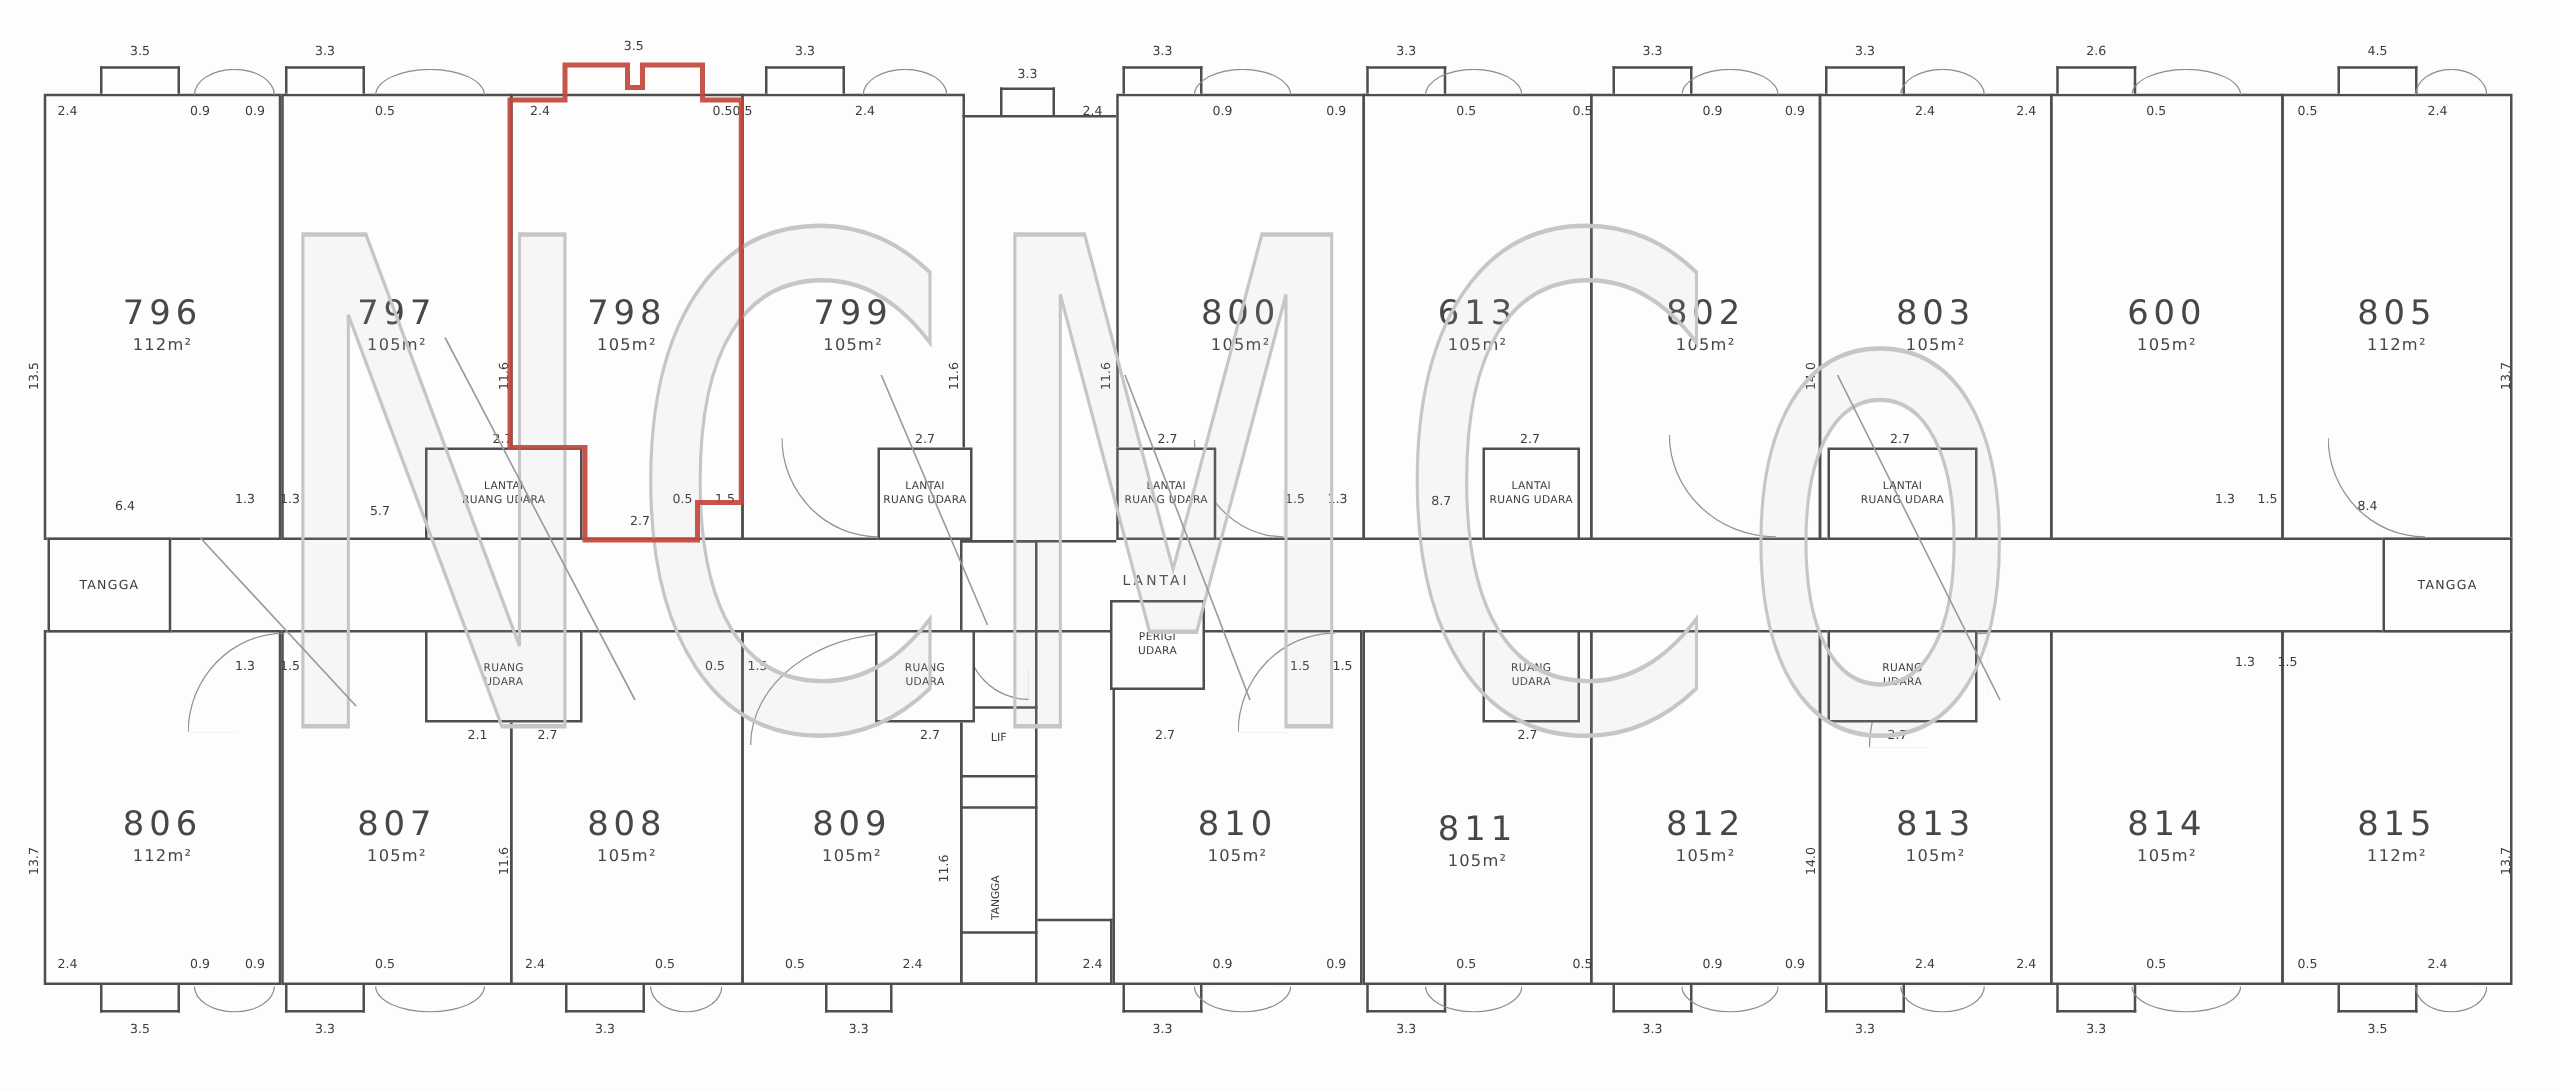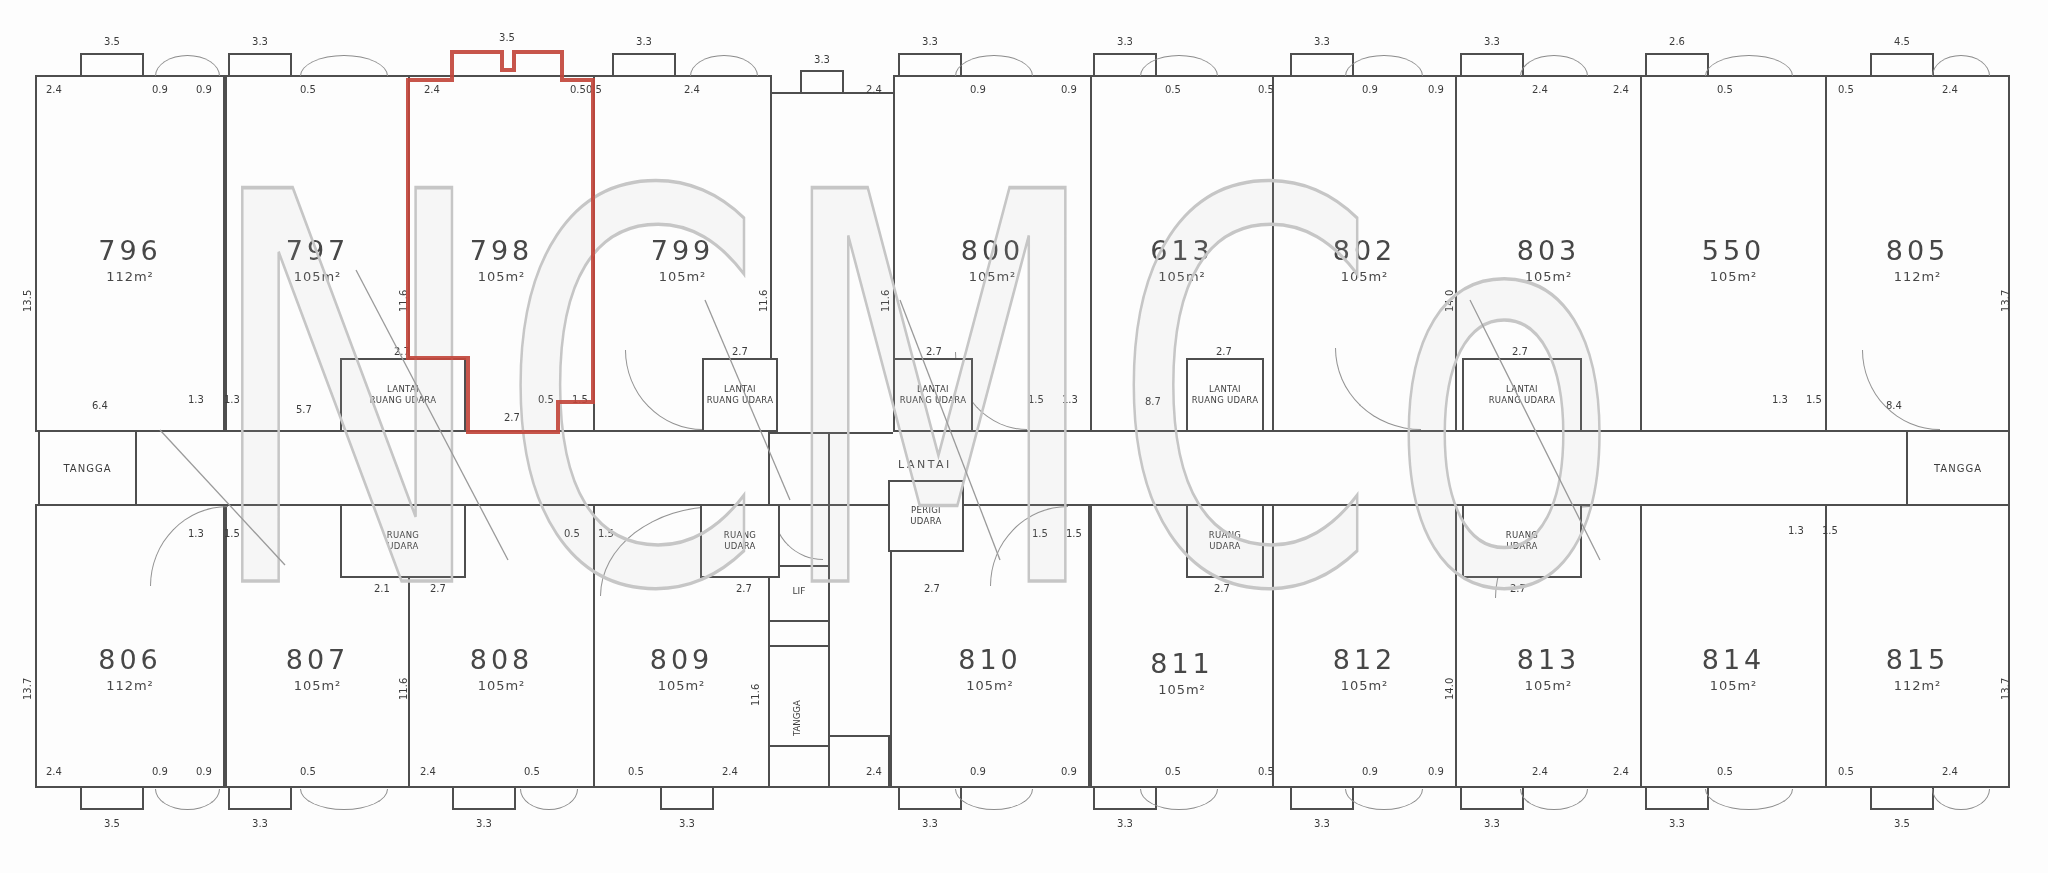--- a/index.html
+++ b/index.html
@@ -84,21 +84,21 @@
       </div>
     </div>
   <div class="u tall" style="left:1455px;width:187px;">
     <div class="ul" style="top:158px">
       <div class="uno">803</div>
         <div class="uar">105m²</div>
       </div>
     </div>
   <div class="u tall" style="left:1640px;width:187px;">
     <div class="ul" style="top:158px">
-      <div class="uno">550</div>
+      <div class="uno">600</div>
         <div class="uar">105m²</div>
       </div>
     </div>
   <div class="u tall" style="left:1825px;width:185px;">
     <div class="ul" style="top:158px">
       <div class="uno">805</div>
         <div class="uar">112m²</div>
       </div>
     </div>
 

